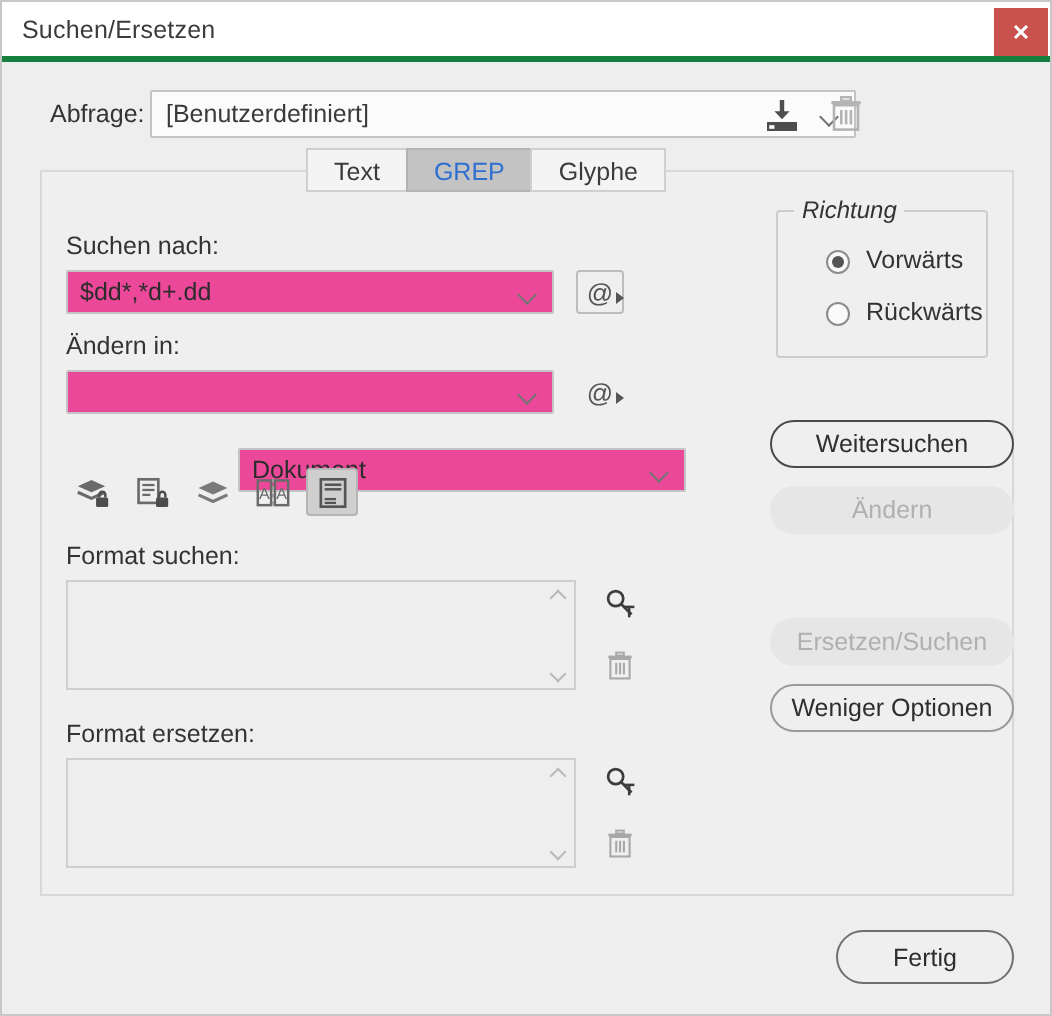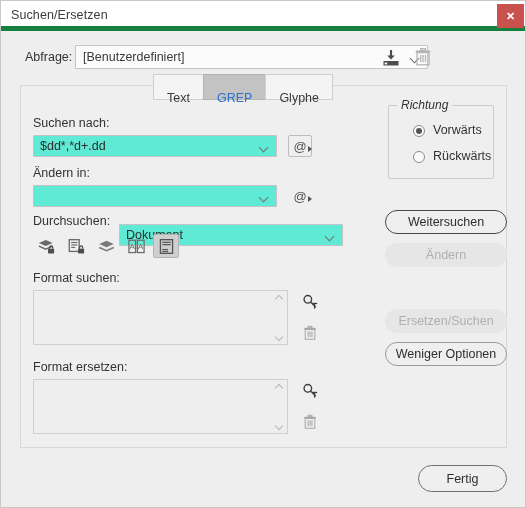--- a/index.html
+++ b/index.html
@@ -22,21 +22,21 @@
     overflow: hidden;
   }
 
   
   .titlebar {
     position: absolute;
     left: 0; top: 0;
     width: 526px;
     height: 30px;
     background: #ffffff;
-    border-bottom: 5px solid #15803d;
+    border-bottom: 3px solid #15803d;
     box-sizing: border-box;
   }
   .titlebar-text {
     position: absolute;
     left: 10px;
     top: 7px;
     font-size: 12.5px;
     color: #3b3b3b;
     letter-spacing: .1px;
   }
@@ -127,21 +127,21 @@
   .tabs {
     position: absolute;
     left: 152px;
     top: 73px;
     display: flex;
     z-index: 4;
   }
   .tab {
     height: 22px;
     line-height: 22px;
-    padding: 12px 13px;
+    padding: 0 13px;
     font-size: 12.5px;
     color: #3b3b3b;
     background: #f4f4f4;
     border: 1px solid #cfcfcf;
     border-right: none;
     box-sizing: border-box;
     cursor: pointer;
     user-select: none;
   }
   .tab:last-child { border-right: 1px solid #cfcfcf; }
@@ -165,21 +165,21 @@
 
   .field-label {
     position: absolute;
     font-size: 12.5px;
     color: #333333;
   }
 
   .combo {
     position: absolute;
     box-sizing: border-box;
-    background: #5eead4;
+    background: #ec4899;
     border: 1px solid #c4c4c4;
     border-radius: 1px;
     height: 22px;
     font-size: 12.5px;
     color: #2c2c2c;
     padding-left: 6px;
     line-height: 20px;
     cursor: text;
     white-space: nowrap;
     overflow: hidden;
@@ -440,21 +440,20 @@
 
     <div class="field-label" style="left:12px; top:80px;">Ändern in:</div>
     <div class="combo" style="left:12px; top:99px; width:244px;">
       <span></span>
       <span class="caret"></span>
     </div>
     <div class="at-button" style="left:267px; top:99px;">
       <span class="at-glyph">@</span>
     </div>
 
-    <div class="field-label" style="left:12px; top:128px;">Durchsuchen:</div>
     <div class="combo" style="left:98px; top:110px; width:224px;margin-top:28px;">
       <span>Dokument</span>
       <span class="caret"></span>
     </div>
 
     <div class="scope-icons">
       <div class="scope-icon">
         <svg viewBox="0 0 20 20" width="19" height="19" aria-hidden="true">
           <path d="M9.2 3.2 L16.4 6.4 L9.2 9.6 L2 6.4 Z" fill="#6a6a6a"></path>
           <path d="M2 9.6 L9.2 12.8 L16.4 9.6" fill="none" stroke="#6a6a6a" stroke-width="1.6"></path>

